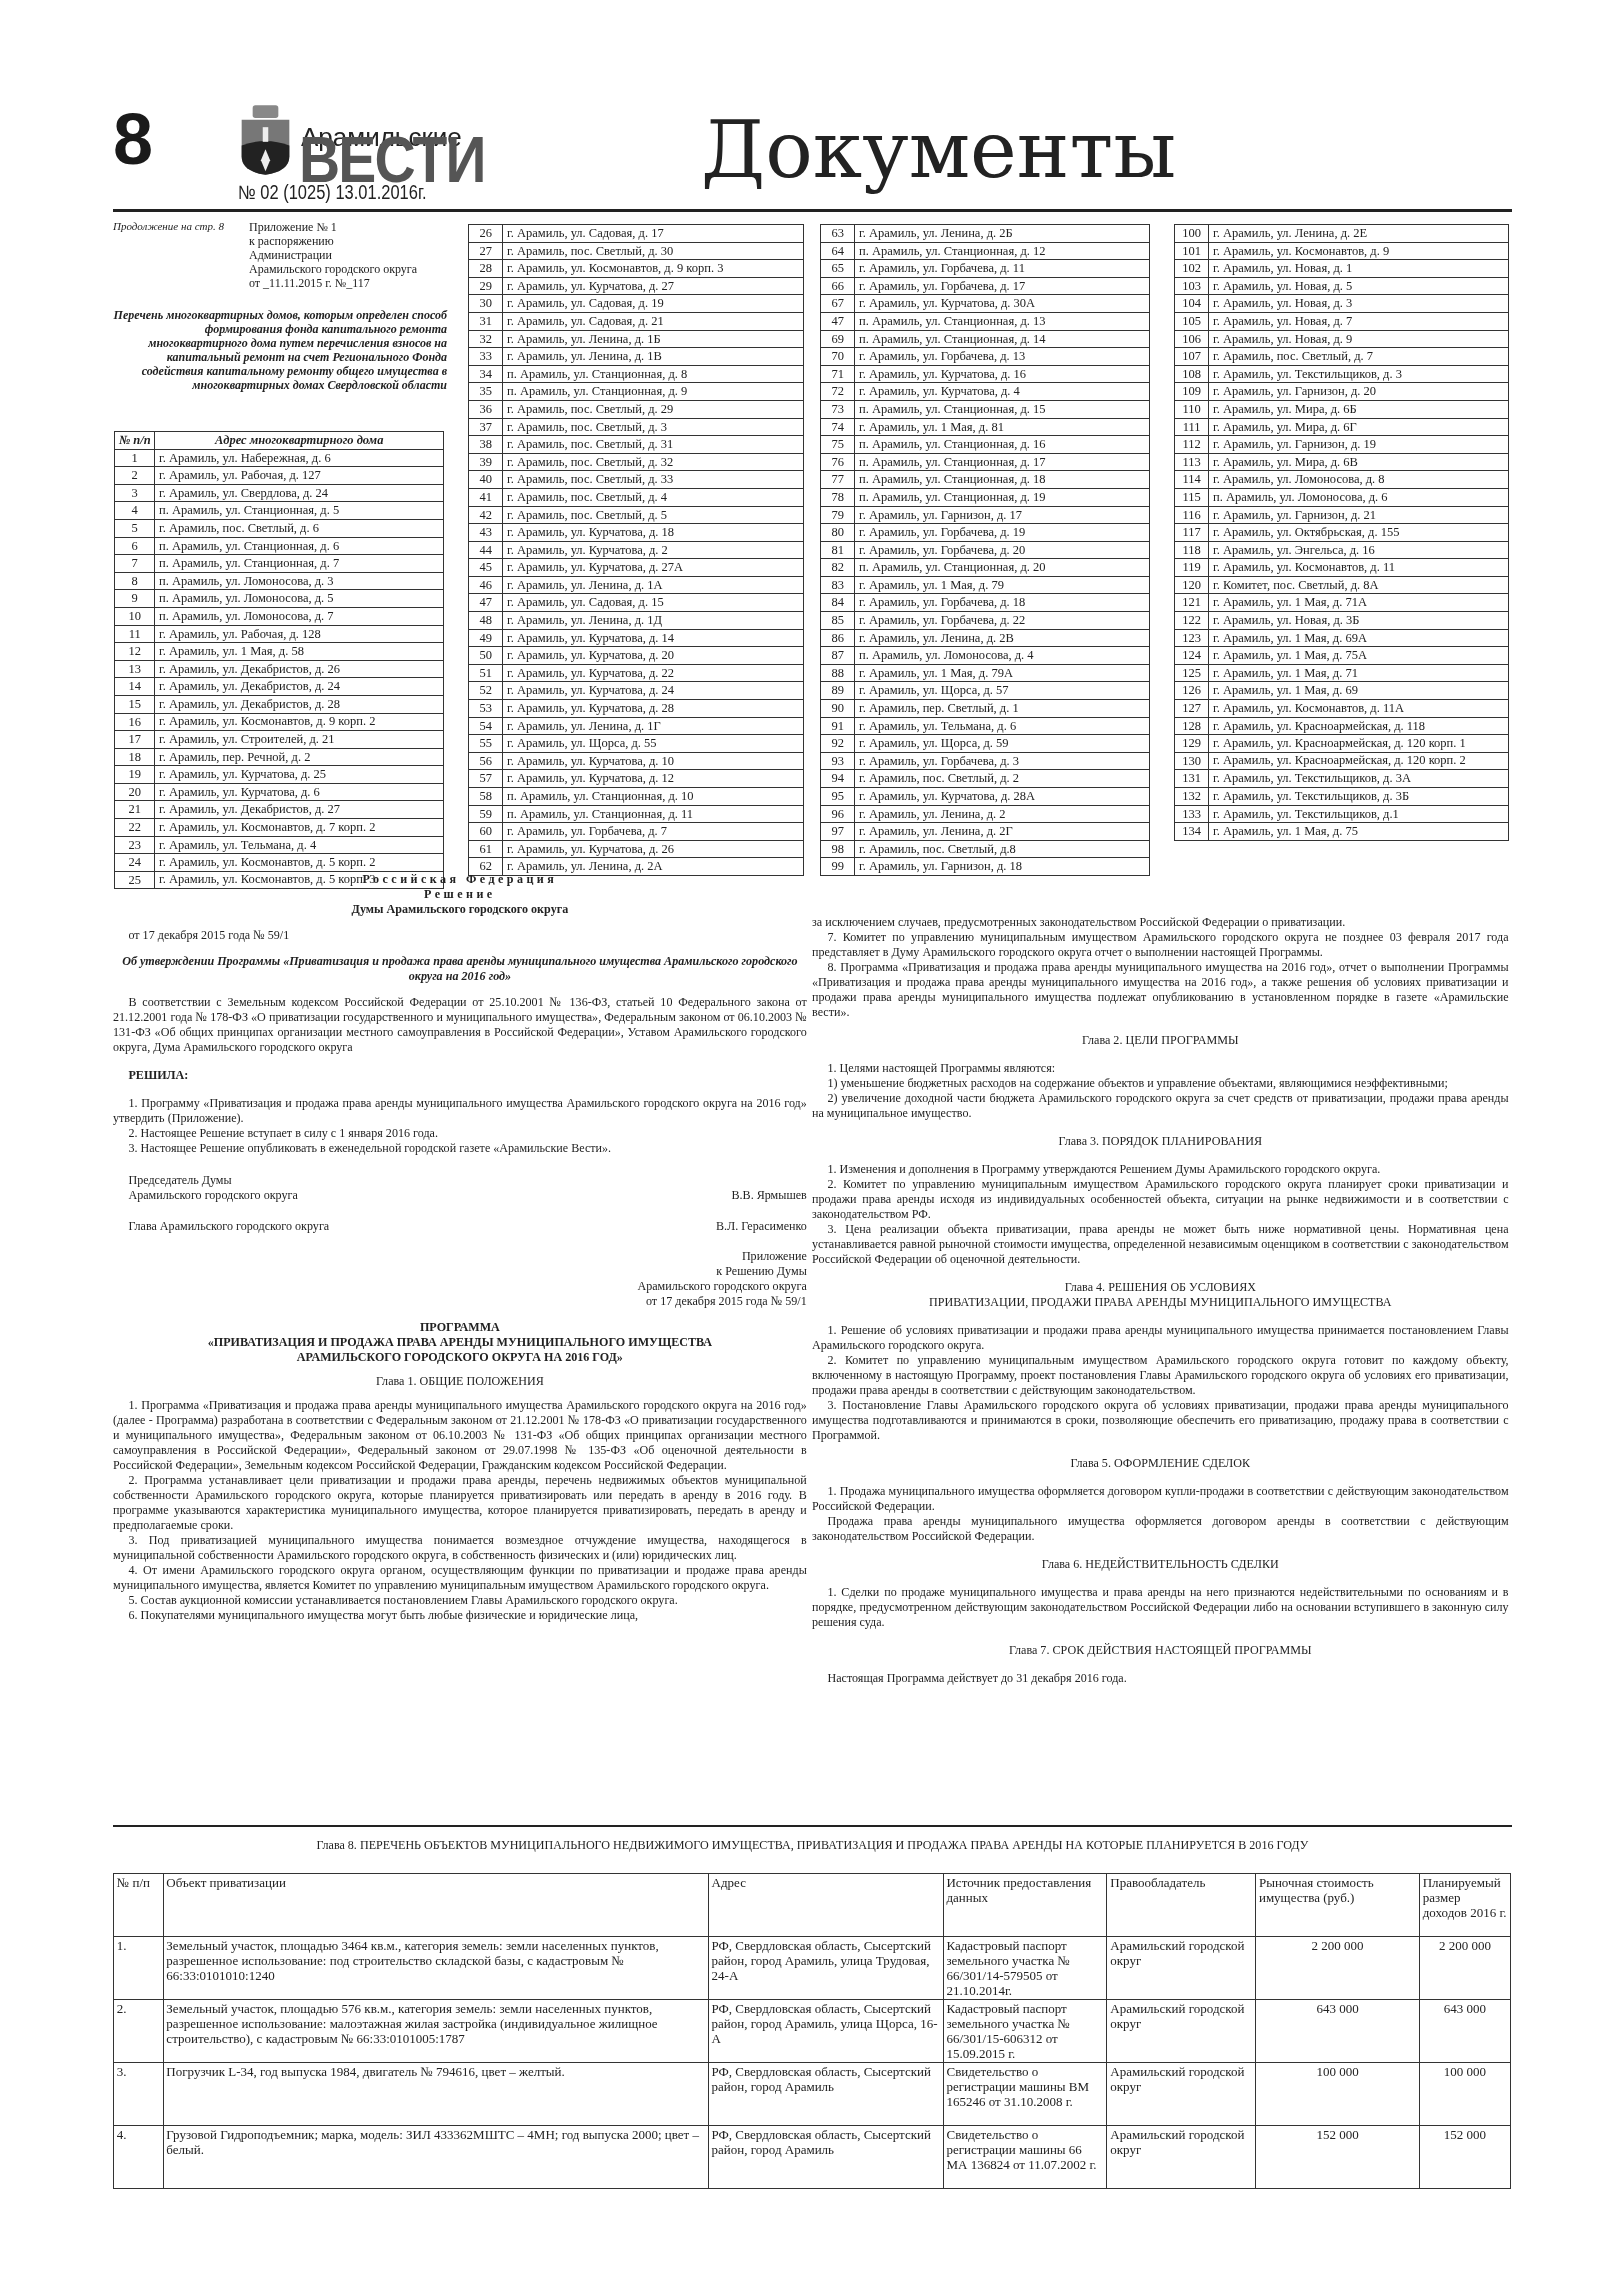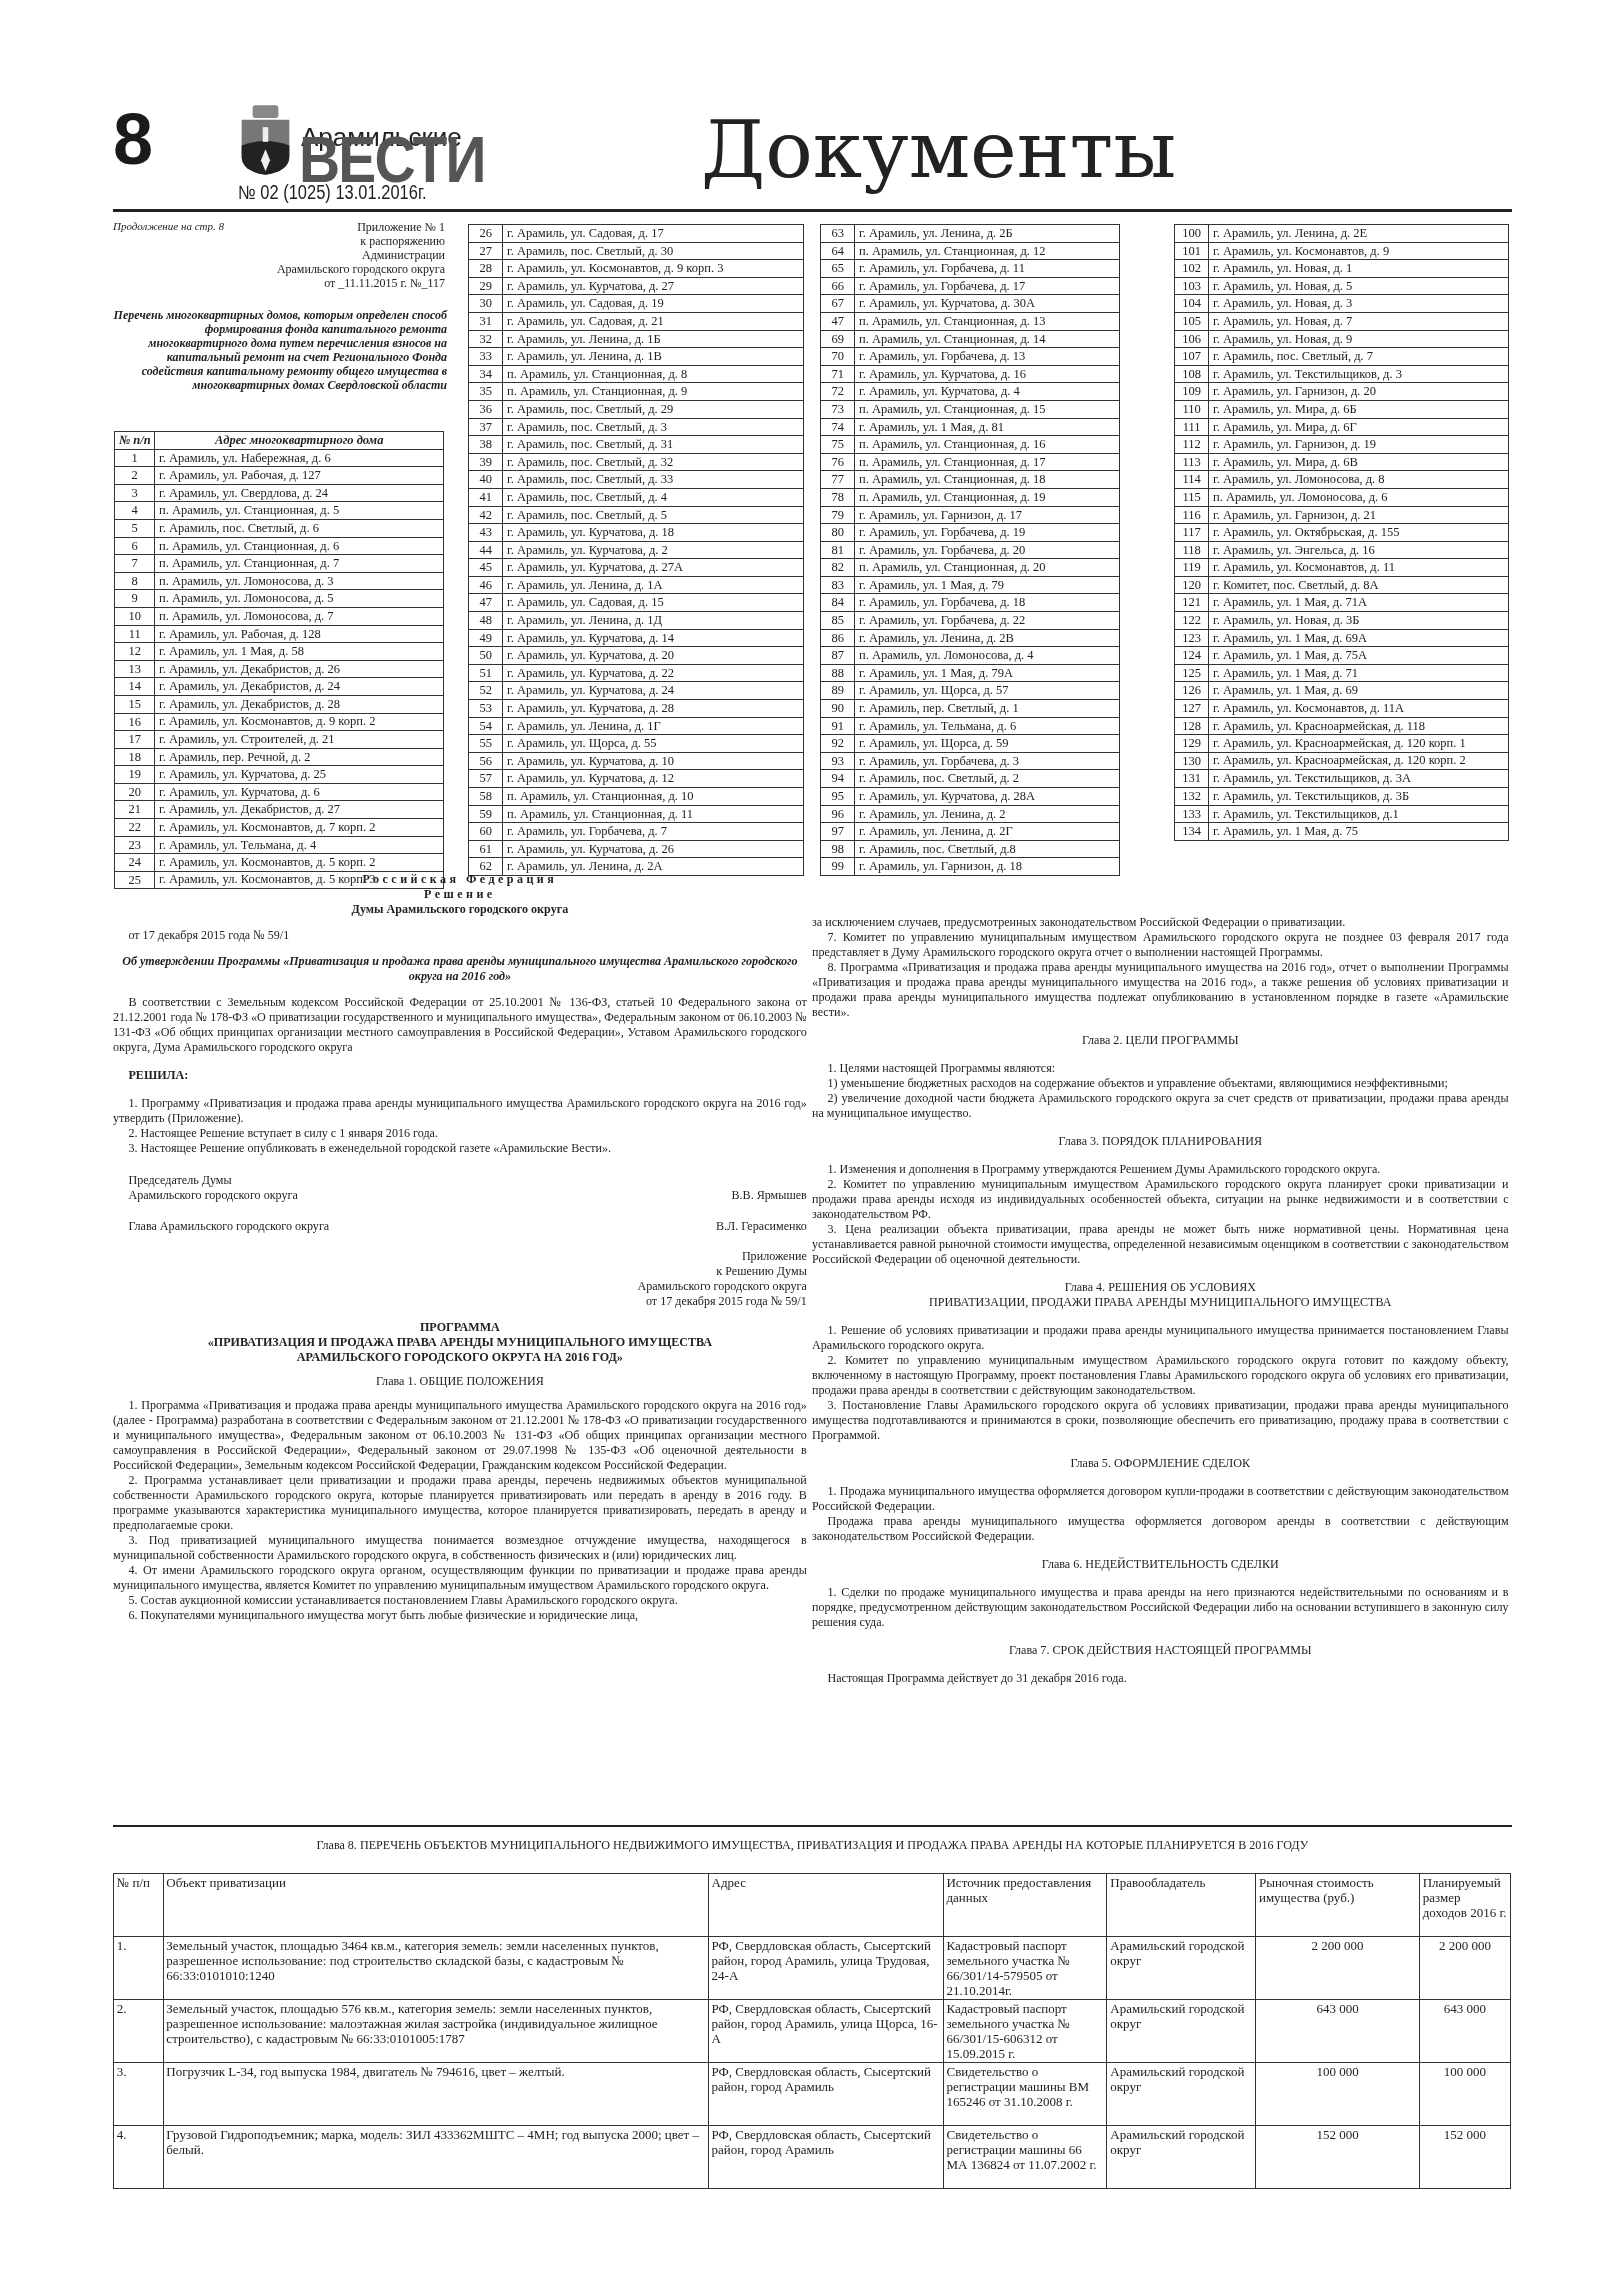--- a/index.html
+++ b/index.html
@@ -8,29 +8,29 @@
   
   .pagenum{left:113px;top:103px;font-family:"Liberation Sans",sans-serif;font-weight:bold;font-size:72px;line-height:1;color:#1a1a1a;}
   .logo{left:238px;top:103px;width:55px;height:74px;}
   .brand-top{left:301px;top:122px;font-family:"Liberation Sans",sans-serif;font-size:26px;color:#222;}
   .brand-main{left:299px;top:127px;font-family:"Liberation Sans",sans-serif;font-weight:bold;font-size:57px;line-height:1;color:#555;letter-spacing:-1.8px;transform:scaleY(1.15);transform-origin:top left;}
   .issue{left:238px;top:181px;font-family:"Liberation Sans",sans-serif;font-size:19.4px;color:#222;transform:scaleX(.85);transform-origin:left;}
   .section-title{left:701px;top:111px;font-family:"DejaVu Serif",serif;font-size:79px;line-height:1;color:#222;}
   .mast-rule{left:113px;top:209px;width:1399px;height:2.8px;background:#222;}
   
   .cont{left:113px;top:220px;font-style:italic;font-size:11px;}
-  .appx{left:249px;top:220px;width:196px;text-align:right;font-size:12px;line-height:14px;}
+  .appx{left:249px;top:220px;width:196px;font-size:12px;line-height:14px;}
   .list-title{left:113px;top:308px;width:334px;text-align:right;font-weight:bold;font-style:italic;font-size:12px;line-height:14px;}
   table.addr{border-collapse:collapse;font-size:12.5px;}
   table.addr td,table.addr th{border:0.9px solid #333;padding:0 3.7px;height:16.6px;line-height:16.6px;white-space:nowrap;}
   table.addr td.n{text-align:center;width:26px;}
   table.addr th{font-style:italic;font-weight:bold;}
   .t1{left:114px;top:431px;width:330px;}
   .t2{left:468px;top:224px;width:336px;}
-  .t3{left:820px;top:224px;width:300px;}
+  .t3{left:820px;top:224px;width:330px;}
   .t4{left:1174px;top:224px;width:335px;}
   table.addr td.wrap{white-space:normal;line-height:15.7px;}
   
   .txt{font-family:"Liberation Serif",serif;font-size:13px;line-height:15px;text-align:justify;transform:scaleX(.93);transform-origin:left top;}
   .txt p{margin:0;text-indent:16.6px;}
   .c{text-align:center;}
   .col1{left:113px;width:746px;}
   .col2{left:812px;width:749px;}
   .head-sp{letter-spacing:3.7px;font-weight:bold;}
   .bold{font-weight:bold;}

